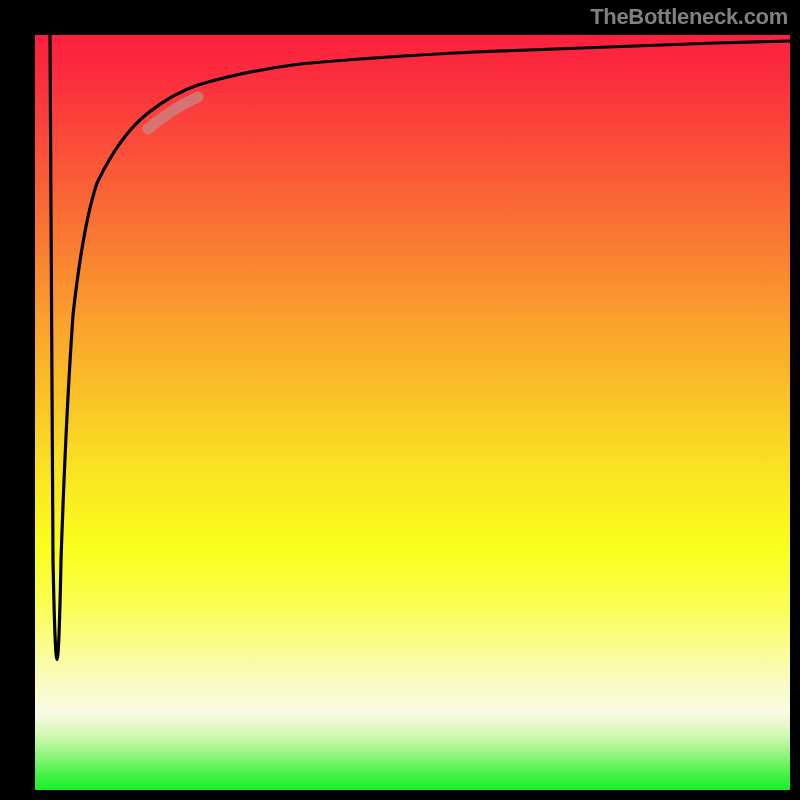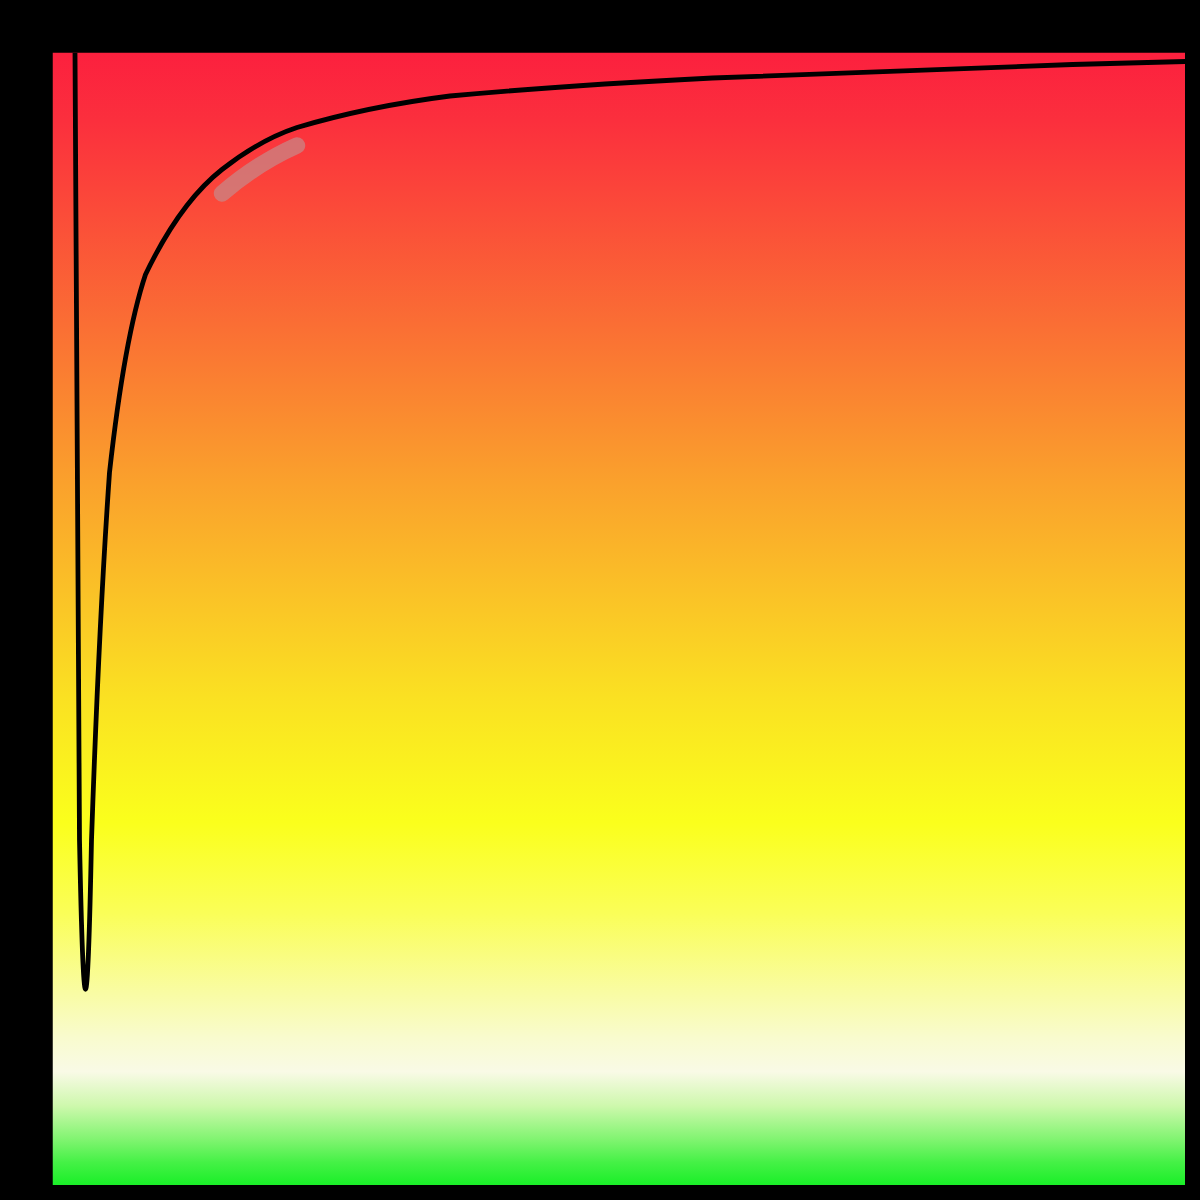--- a/index.html
+++ b/index.html
@@ -100,13 +100,14 @@
                Q 48 190, 62 148
                Q 85 100, 113 78
                C 127 67, 145 56, 163 50
                Q 210 36, 265 29
                Q 340 22, 440 17
                Q 560 12, 680 8
                L 755 6"></path>
     </svg>
   </div>
 
+  <div class="watermark">TheBottleneck.com</div>
 </div>
 
 </body></html>

